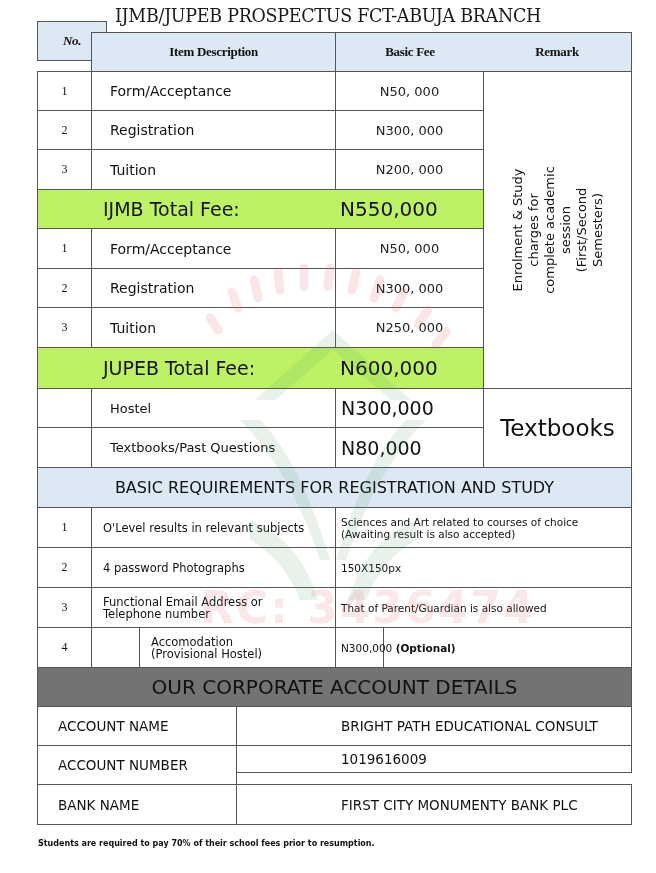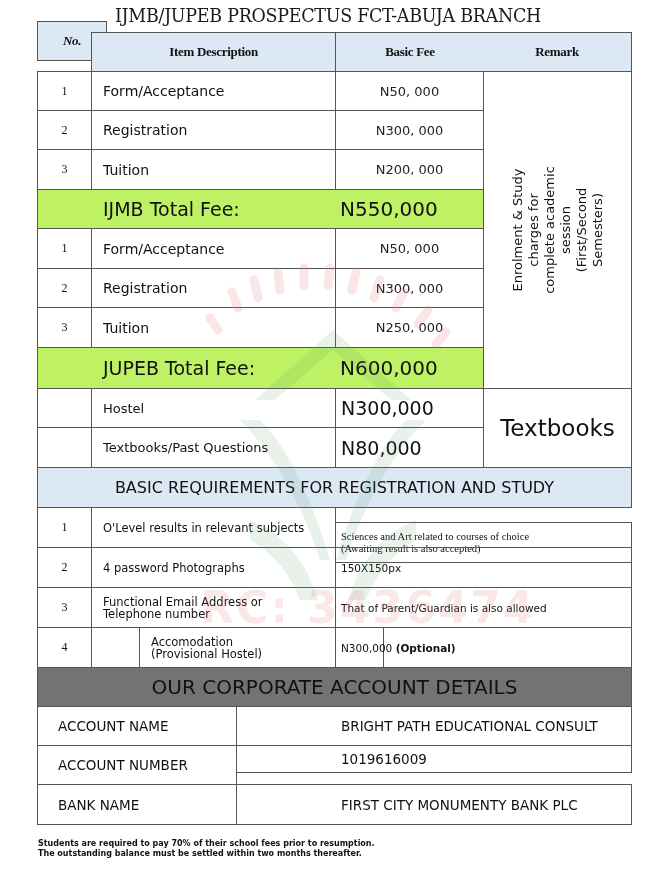--- a/index.html
+++ b/index.html
@@ -13,21 +13,21 @@
   }
 
   .watermark { position: absolute; left: 0; top: 0; width: 656px; height: 873px; pointer-events: none; z-index: 1; }
   .wm-text {
     position: absolute; left: 200px; top: 582px; font-size: 44px; font-weight: bold;
     color: rgba(225,110,120,0.16); letter-spacing: 2px; font-family: "DejaVu Sans", sans-serif;
   }
   .cell { position: absolute; border: 1px solid #555; display: flex; align-items: center; }
   .hdr { background: #dde8f5; font-family: "Liberation Serif", serif; font-weight: bold; font-size: 13px; justify-content: center; letter-spacing: -0.3px; }
   .num { justify-content: center; font-family: "Liberation Serif", serif; font-size: 12px; }
-  .desc { padding-left: 11px; font-size: 14px; }
+  .desc { padding-left: 18px; font-size: 14px; }
   .fee { justify-content: center; font-size: 13px; color: #222; }
   .total { background: #bef264; }
   .total-label { font-size: 19px; font-weight: 500; padding-left: 12px; }
   .total-fee { font-size: 20px; padding-left: 5px; }
   .optfee { font-size: 19px; padding-left: 5px; }
   .band { background: #dde8f5; justify-content: center; font-size: 16px; }
   .req-desc { padding-left: 11px; font-size: 11.5px; line-height: 12px; }
   .req-rem { padding-left: 5px; font-size: 10.5px; line-height: 12px; }
   .corp { background: #737373; justify-content: center; font-size: 20px; }
   .acct { padding-left: 20px; font-size: 13.5px; font-weight: 500; }
@@ -127,21 +127,21 @@
 <div class="cell" style="left:37px;top:427px;width:55px;height:41px;"></div>
 <div class="cell desc" style="left:91px;top:427px;width:245px;height:41px;font-size:13px;">Textbooks/Past Questions</div>
 <div class="cell optfee" style="left:335px;top:427px;width:149px;height:41px;">N80,000</div>
 
 <div class="cell optional" style="left:483px;top:388px;width:149px;height:80px;">Textbooks</div>
 
 <div class="cell band" style="left:37px;top:467px;width:595px;height:41px;text-align:right;">BASIC REQUIREMENTS FOR REGISTRATION AND STUDY</div>
 
 <div class="cell num" style="left:37px;top:507px;width:55px;height:41px;">1</div>
 <div class="cell req-desc" style="left:91px;top:507px;width:245px;height:41px;">O'Level results in relevant subjects</div>
-<div class="cell req-rem" style="left:335px;top:522px;width:297px;height:41px;white-space:pre-line;font-family:Liberation Serif, serif;">Sciences and Art related to courses of choice
+<div class="cell req-rem" style="left:335px;top:507px;width:297px;height:41px;white-space:pre-line;">Sciences and Art related to courses of choice
 (Awaiting result is also accepted)</div>
 
 <div class="cell num" style="left:37px;top:547px;width:55px;height:41px;">2</div>
 <div class="cell req-desc" style="left:91px;top:547px;width:245px;height:41px;">4 password Photographs</div>
 <div class="cell req-rem" style="left:335px;top:547px;width:297px;height:41px;">150X150px</div>
 
 <div class="cell num" style="left:37px;top:587px;width:55px;height:41px;">3</div>
 <div class="cell req-desc" style="left:91px;top:587px;width:245px;height:41px;white-space:pre-line;">Functional Email Address or
 Telephone number</div>
 <div class="cell req-rem" style="left:335px;top:587px;width:297px;height:41px;">That of Parent/Guardian is also allowed</div>
@@ -159,14 +159,13 @@
 <div class="cell acct-v" style="left:236px;top:706px;width:396px;height:40px;">BRIGHT PATH EDUCATIONAL CONSULT</div>
 
 <div class="cell acct" style="left:37px;top:745px;width:200px;height:40px;">ACCOUNT NUMBER</div>
 <div class="cell acct-v" style="left:236px;top:745px;width:396px;height:28px;">1019616009</div>
 
 <div class="cell acct" style="left:37px;top:784px;width:200px;height:41px;">BANK NAME</div>
 <div class="cell acct-v" style="left:236px;top:784px;width:396px;height:41px;">FIRST CITY MONUMENTY BANK PLC</div>
 
 <div class="footer">
   <div>Students are required to pay 70% of their school fees prior to resumption.</div>
-  <div>The outstanding balance must be settled within two months thereafter.</div>
 </div>
 
 </body></html>

